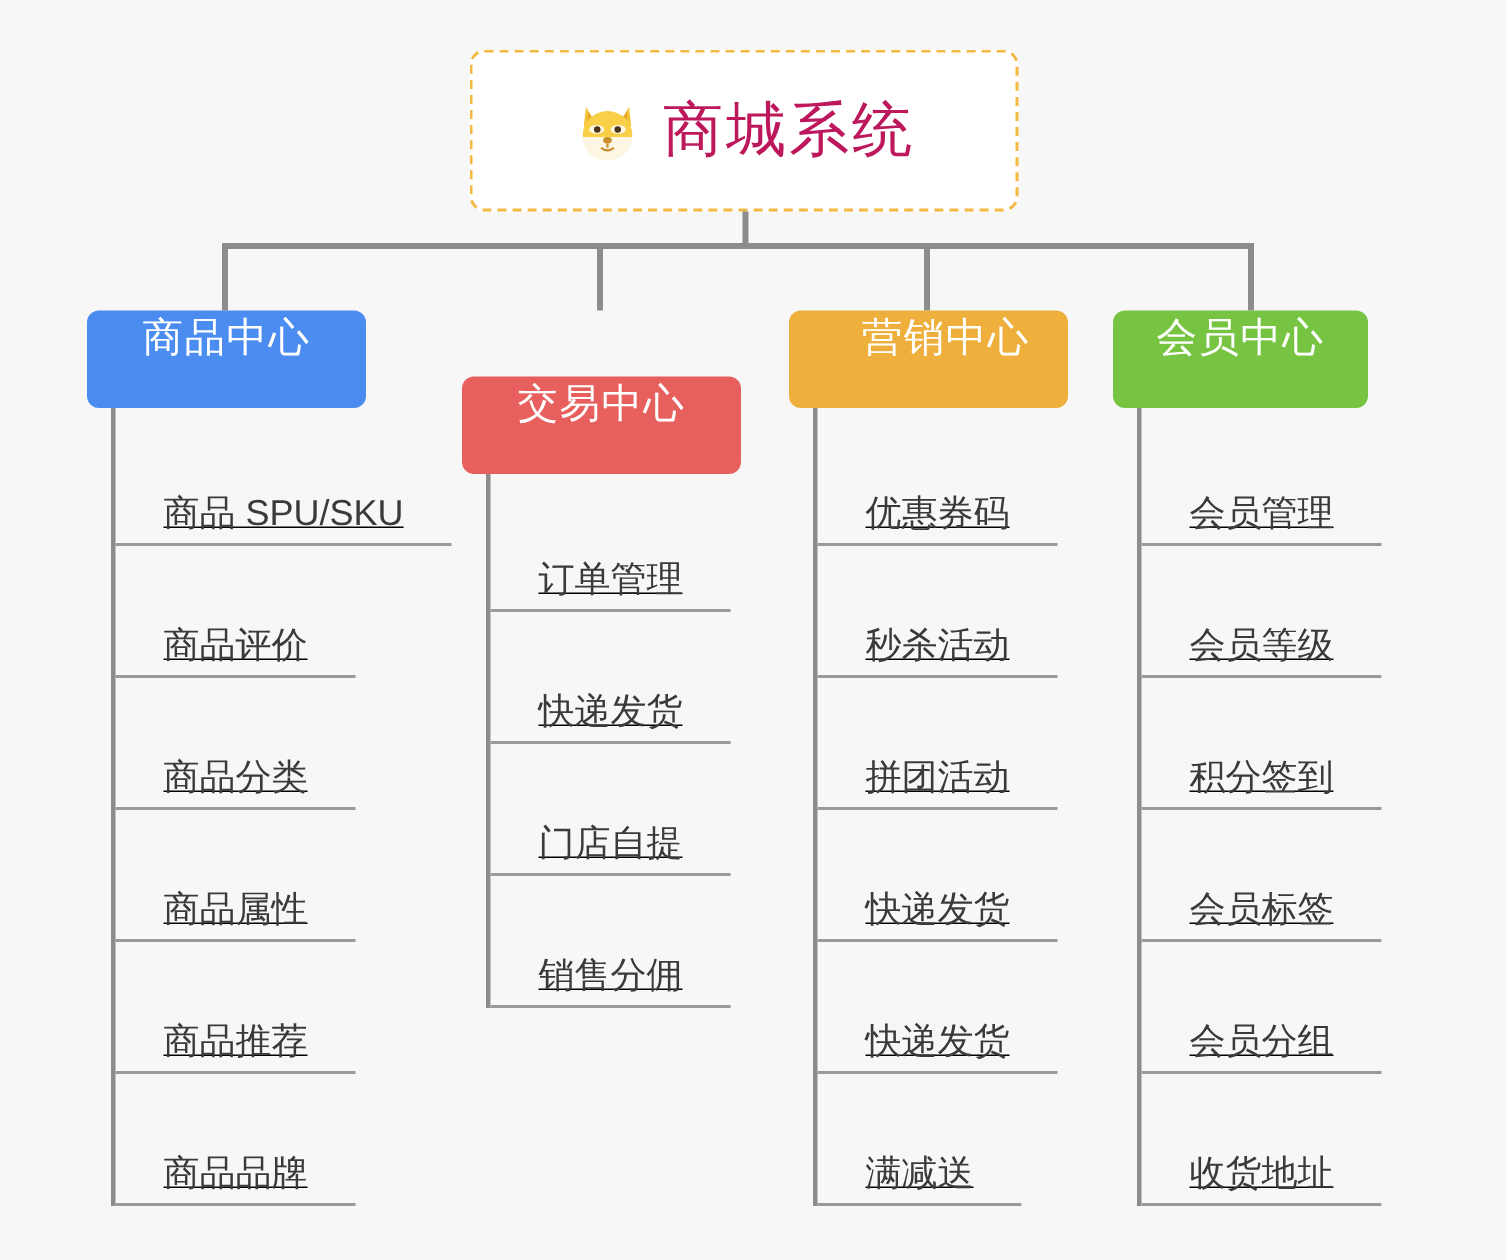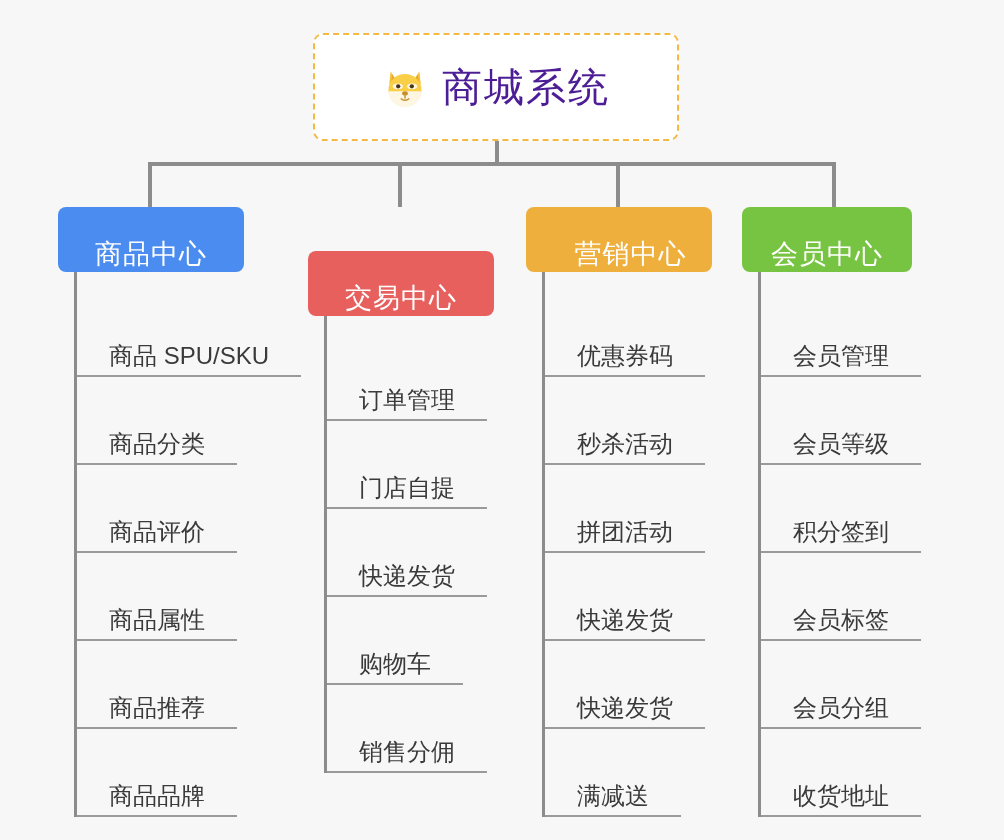--- a/index.html
+++ b/index.html
@@ -39,21 +39,21 @@
     gap: 14px;
   }
   .root-emoji {
     font-size: 42px;
     line-height: 1;
     display: block;
   }
   .root-emoji svg { display: block; }
   .root-title {
     font-size: 40px;
-    color: #4c1d95;
+    color: #be185d;
     letter-spacing: 2px;
     line-height: 1;
     white-space: nowrap;
   }
 
   
   .conn { position: absolute; background: #8c8c8c; }
   .conn-stem {
     left: 495px;
     top: 141px;
@@ -89,39 +89,40 @@
   }
   .column.c1 { left: 58px; }
   .column.c2 { left: 308px; }
   .column.c3 { left: 526px; }
   .column.c4 { left: 742px; }
 
   .branch-head {
     height: 65px;
     border-radius: 8px;
     display: flex;
-    align-items: flex-end;
+    align-items: flex-start;
     justify-content: center;
     color: #ffffff;
     font-size: 27px;
     letter-spacing: 1px;
     white-space: nowrap;
     box-sizing: border-box;
   }
   .column.c1 .branch-head { width: 186px; background: #4a8cf0; }
   .column.c2 .branch-head { width: 186px; background: #e7605e; margin-top: 44px; }
   .column.c3 .branch-head { width: 186px; background: #eeaf3c; padding-left: 23px; }
   .column.c4 .branch-head { width: 170px; background: #77c442; }
 
   
   .leaf-list {
     position: relative;
     margin-left: 16px;
-    padding-top: 17px;
+    padding-top: 4px;
     border-left: 3px solid #8c8c8c;
+    text-decoration: underline;
   }
   .leaf-item {
     position: relative;
     height: 88px;
     box-sizing: border-box;
     display: flex;
     align-items: flex-end;
   }
   .leaf-inner {
     display: inline-block;
@@ -172,53 +173,50 @@
 
     <div class="column c1">
       <div class="branch-head">
         <span>商品中心</span>
       </div>
       <div class="leaf-list">
         <div class="leaf-item">
             <span class="leaf-inner"><span class="leaf-label">商品 SPU/SKU</span></span>
           </div>
         <div class="leaf-item">
+            <span class="leaf-inner"><span class="leaf-label">商品评价</span></span>
+          </div>
+        <div class="leaf-item">
             <span class="leaf-inner"><span class="leaf-label">商品分类</span></span>
           </div>
         <div class="leaf-item">
-            <span class="leaf-inner"><span class="leaf-label">商品评价</span></span>
-          </div>
-        <div class="leaf-item">
             <span class="leaf-inner"><span class="leaf-label">商品属性</span></span>
           </div>
         <div class="leaf-item">
             <span class="leaf-inner"><span class="leaf-label">商品推荐</span></span>
           </div>
         <div class="leaf-item">
             <span class="leaf-inner"><span class="leaf-label">商品品牌</span></span>
           </div>
       </div>
     </div>
 
     <div class="column c2">
       <div class="branch-head">
         <span>交易中心</span>
       </div>
       <div class="leaf-list">
         <div class="leaf-item">
             <span class="leaf-inner"><span class="leaf-label">订单管理</span></span>
           </div>
         <div class="leaf-item">
+            <span class="leaf-inner"><span class="leaf-label">快递发货</span></span>
+          </div>
+        <div class="leaf-item">
             <span class="leaf-inner"><span class="leaf-label">门店自提</span></span>
-          </div>
-        <div class="leaf-item">
-            <span class="leaf-inner"><span class="leaf-label">快递发货</span></span>
-          </div>
-        <div class="leaf-item">
-            <span class="leaf-inner"><span class="leaf-label">购物车</span></span>
           </div>
         <div class="leaf-item">
             <span class="leaf-inner"><span class="leaf-label">销售分佣</span></span>
           </div>
       </div>
     </div>
 
     <div class="column c3">
       <div class="branch-head">
         <span>营销中心</span>

